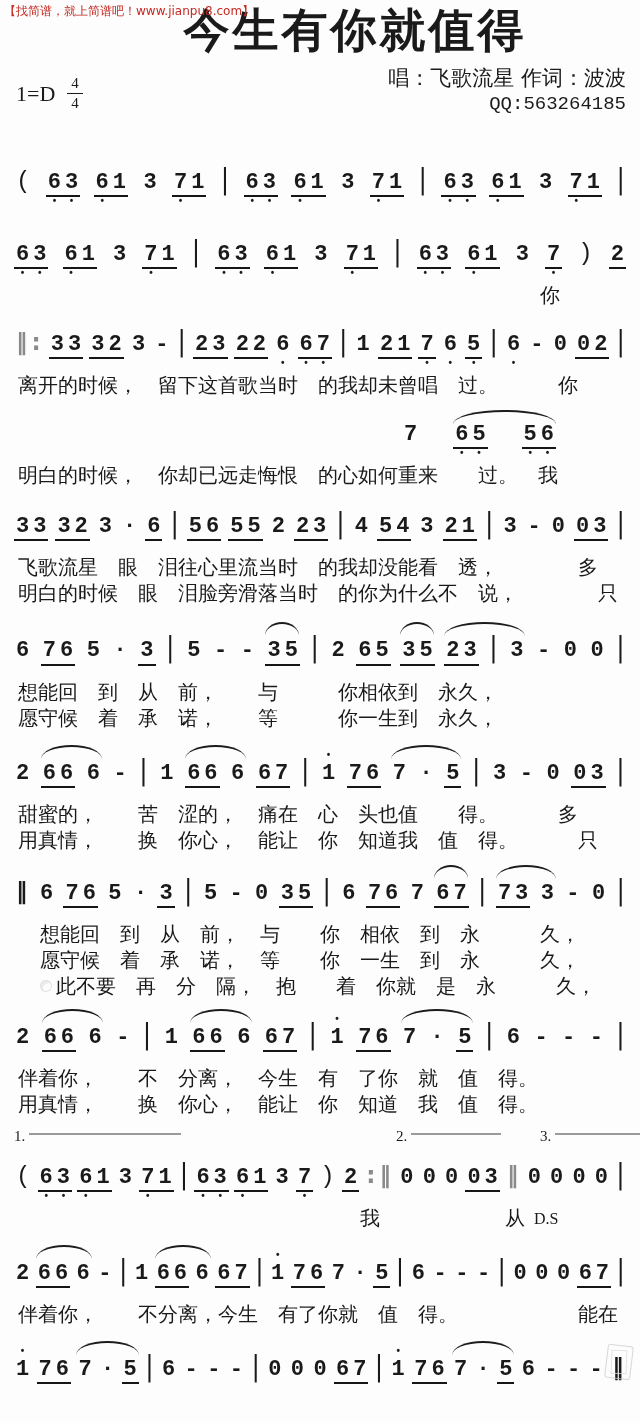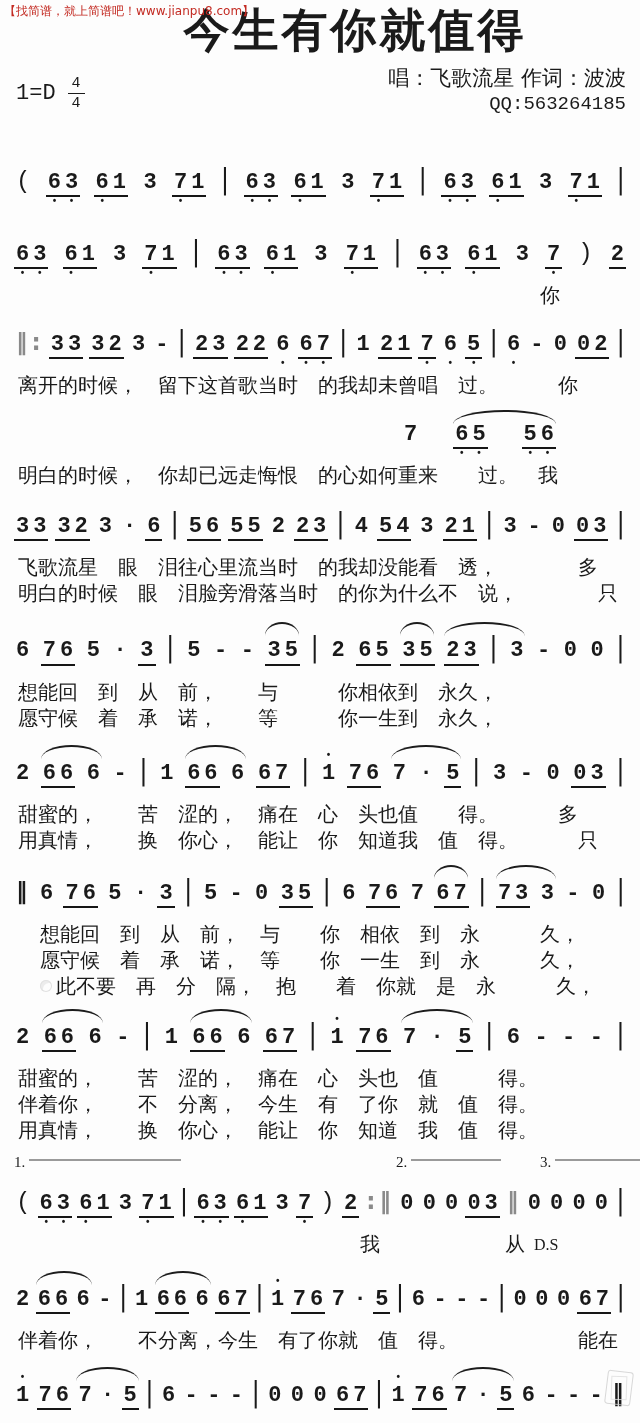--- a/index.html
+++ b/index.html
@@ -6,21 +6,21 @@
   body{
     width:640px;height:1423px;overflow:hidden;background:#fdfdfd;color:#1a1a1a;
     font-family:"DejaVu Sans",sans-serif;box-sizing:border-box;
   }
   
   .header{position:relative;height:148px;}
   .watermark{position:absolute;top:3px;left:4px;font-size:12px;color:#c32a22;letter-spacing:0;}
   .title{margin:0;padding:0 0 0 70px;text-align:center;font-size:46px;font-weight:bold;letter-spacing:3px;}
   .credits{text-align:right;padding-right:14px;font-size:21px;line-height:1.4;margin-top:2px;}
   .qq{text-align:right;padding-right:14px;font-size:19px;font-family:"Liberation Mono",monospace;}
-  .keysig{position:absolute;left:16px;top:76px;font-family:Liberation Mono, monospace;font-size:22px;display:flex;align-items:center;}
+  .keysig{position:absolute;left:16px;top:76px;font-family:Liberation Serif, serif;font-size:22px;display:flex;align-items:center;}
   .frac{display:inline-flex;flex-direction:column;align-items:center;margin-left:12px;font-size:15px;line-height:1;}
   .frac .num{border-bottom:1.5px solid #1a1a1a;padding:0 4px 2px;}
   .frac .den{padding-top:2px;}
   
   #score{padding:0 8px;}
   .mline{
     position:relative;display:flex;justify-content:space-between;align-items:baseline;
     padding:15px 4px 13px;font:700 22px "Liberation Mono",monospace;margin-top:6px;
   }
   .mline.right{justify-content:flex-end;gap:30px;padding-right:74px;}
@@ -667,21 +667,20 @@
       <span class="grp dash" data-name="note-group">
         <span class="ch" data-name="note-char">-</span>
       </span>
       <span class="grp bar" data-name="barline">
         <span class="ch" data-name="note-char">|</span>
       </span>
       <div class="arc" data-name="slur-arc" style="left: 34px; width: 61px;"></div>
       <div class="arc" data-name="slur-arc" style="left: 182px; width: 62px;"></div>
       <div class="arc" data-name="slur-arc" style="left: 393px; width: 72px;"></div>
     </div>
-    <div class="lyr" data-name="lyric-row-chorus-b2-lyric-1">甜蜜的，　　苦　涩的，　痛在　心　头也　值　　　得。</div>
     <div class="lyr" data-name="lyric-row-chorus-b2-lyric-3">伴着你，　　不　分离，　今生　有　了你　就　值　得。</div>
     <div class="lyr" data-name="lyric-row-chorus-b2-lyric-2">用真情，　　换　你心，　能让　你　知道　我　值　得。</div>
     <div class="volta" data-name="volta-row">
       <span class="vmark" data-name="volta-ending-marker" style="left: 6px;"><span class="vnum" data-name="volta-number">1.</span><span class="vline" data-name="volta-bracket-line" style="width: 152px;"></span></span>
       <span class="vmark" data-name="volta-ending-marker" style="left: 388px;"><span class="vnum" data-name="volta-number">2.</span><span class="vline" data-name="volta-bracket-line" style="width: 90px;"></span></span>
       <span class="vmark" data-name="volta-ending-marker" style="left: 532px;"><span class="vnum" data-name="volta-number">3.</span><span class="vline" data-name="volta-bracket-line" style="width: 94px;"></span></span>
     </div>
     <div class="mline" data-name="music-line-interlude">
       <span class="grp par" data-name="phrase-paren">
         <span class="ch" data-name="note-char">(</span>

